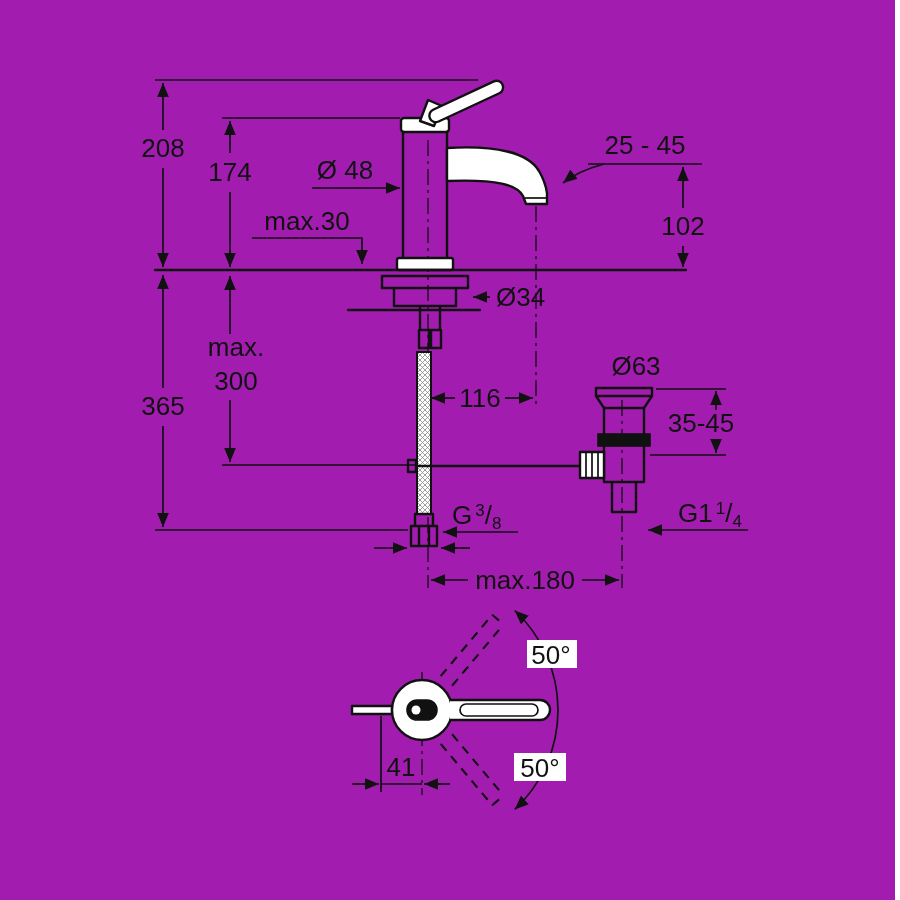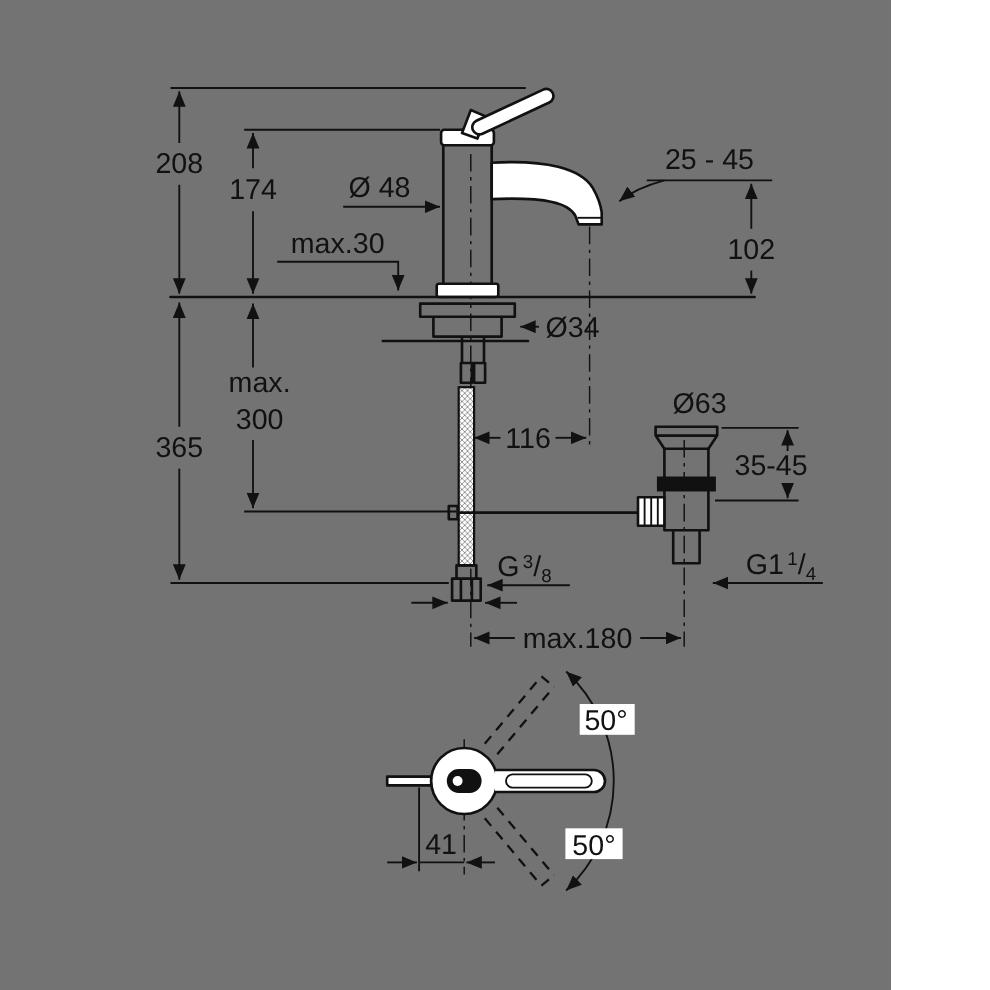--- a/index.html
+++ b/index.html
@@ -1,17 +1,17 @@
 <!DOCTYPE html>
 <html><head>
 <meta charset="utf-8">
 <style>
   html,body{margin:0;padding:0;background:#ffffff;}
   body{width:900px;height:900px;font-family:"Liberation Sans",sans-serif;}
-  #stage{width:810px;height:900px;position:relative;background:#737373;}
+  #stage{width:895px;height:900px;position:relative;background:#a21caf;}
   .lbl{font-family:"Liberation Sans",sans-serif;font-size:26px;fill:#111;}
   .frac{font-size:17px;}
   .obj{stroke:#111;stroke-width:2.4;fill:none;stroke-linejoin:round;stroke-linecap:round;}
   .objf{stroke:#111;stroke-width:2.4;fill:#fff;stroke-linejoin:round;}
   .objd{stroke:#111;stroke-width:1.6;fill:#111;}
   .dim{stroke:#111;stroke-width:1.7;fill:none;}
   .ext{stroke:#111;stroke-width:1.7;fill:none;}
   .cl{stroke:#111;stroke-width:1.3;fill:none;stroke-dasharray:16 5 3 5;}
   .dash{stroke:#111;stroke-width:2.1;fill:none;stroke-dasharray:9 7;}
 </style>

